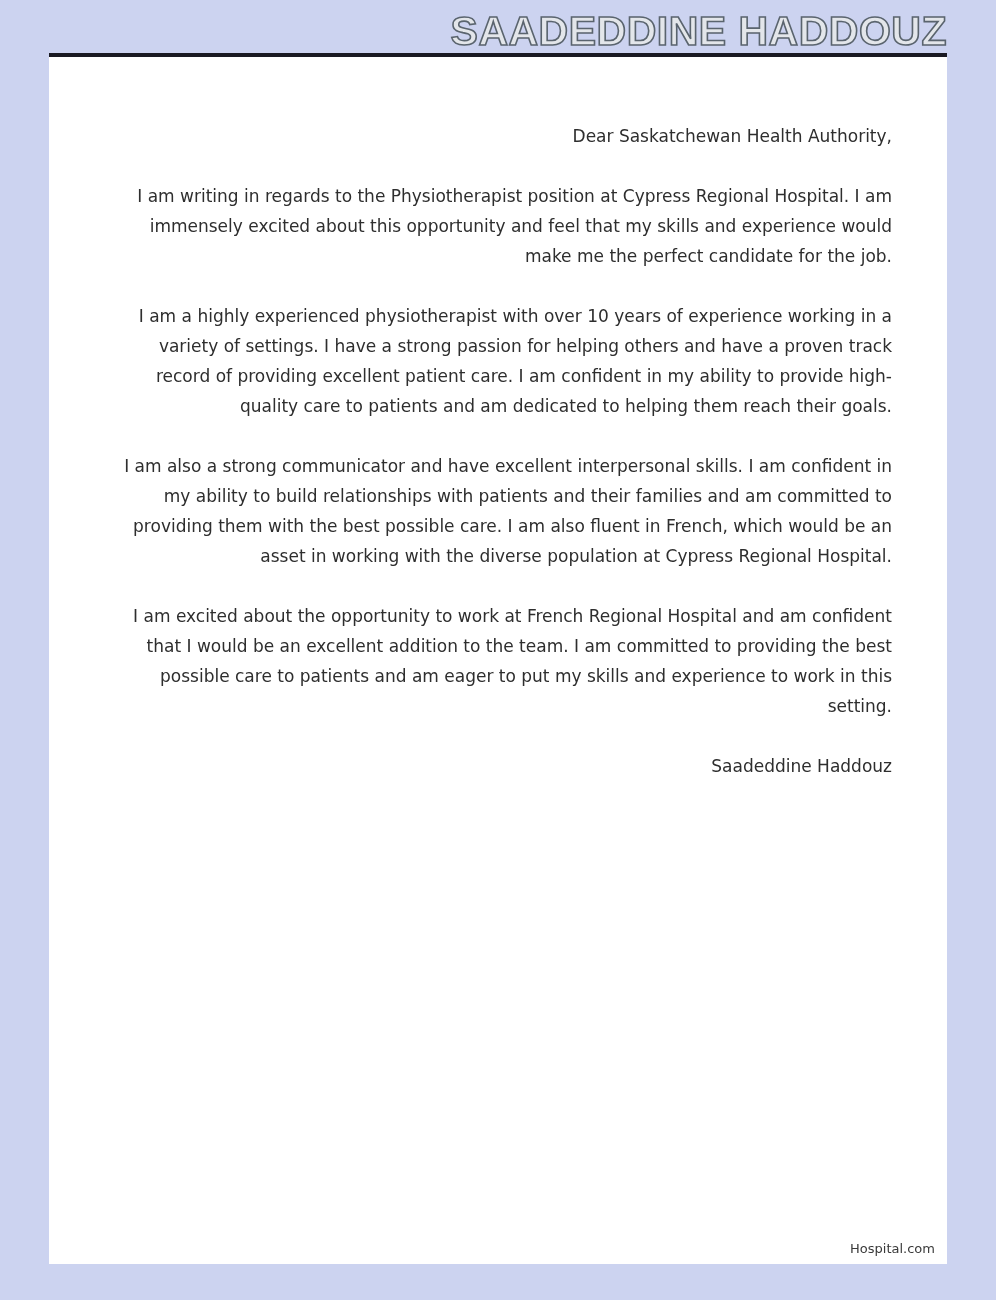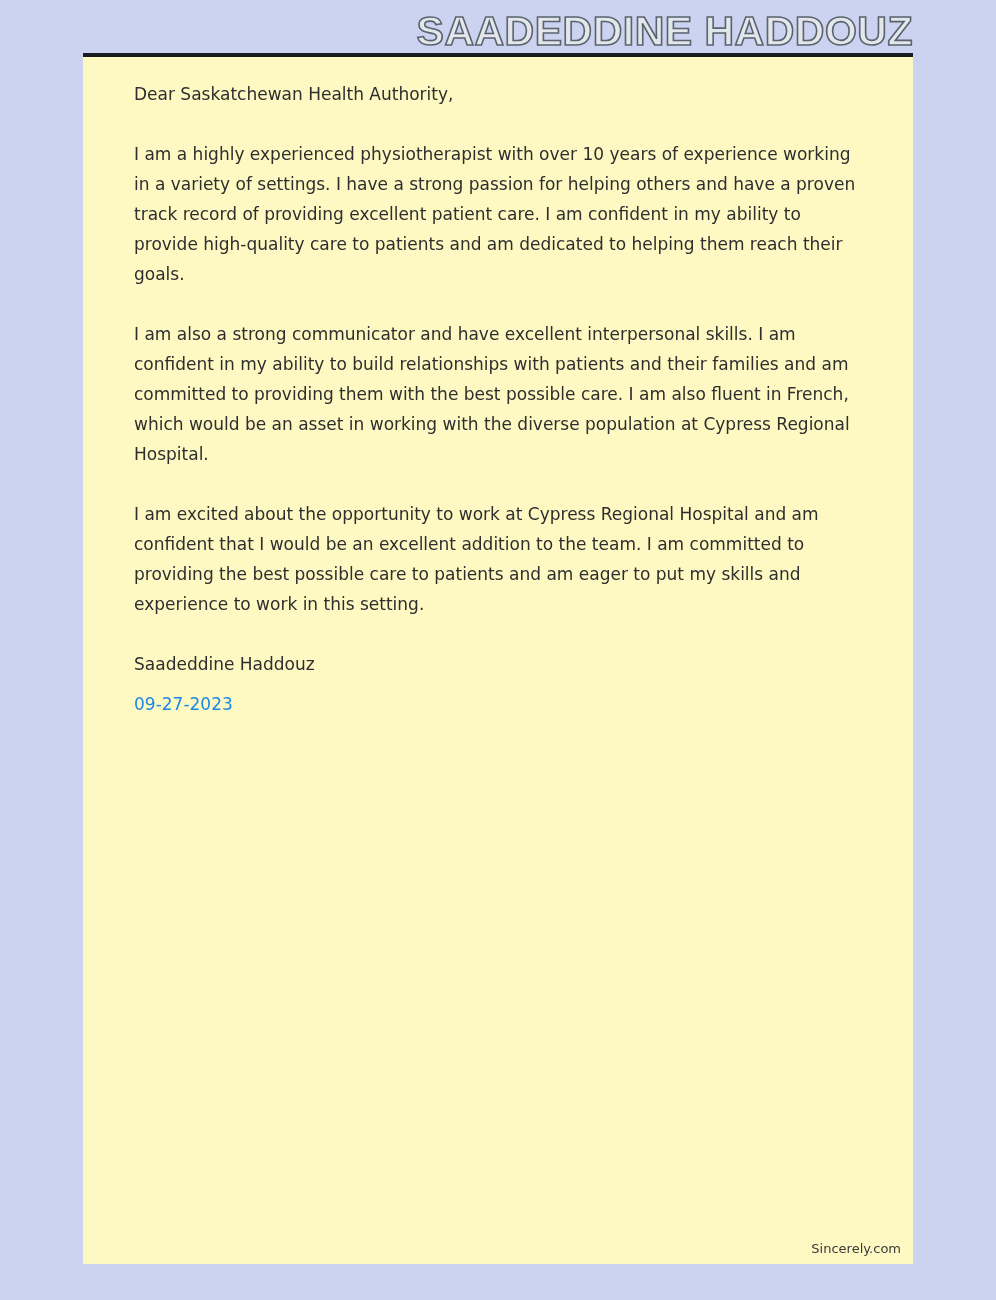--- a/index.html
+++ b/index.html
@@ -7,22 +7,23 @@
     margin: 0;
     padding: 0;
   }
   body {
     width: 996px;
     min-height: 1300px;
     background: var(--background, #ccd3f0);
     font-family: "DejaVu Sans", sans-serif;
   }
   .frame {
-    width: 830px;
+    width: 898px;
     margin: 0 auto;
+    text-align: right;
   }
   .header {
     height: 53px;
     display: flex;
     align-items: flex-end;
     justify-content: flex-end;
     overflow: hidden;
   }
   .header-name {
     margin: 0;
@@ -31,24 +32,24 @@
     line-height: 1.05;
     font-weight: 700;
     letter-spacing: 0.5px;
     color: #e3e6ea;
     -webkit-text-stroke: 1.6px #5a646e;
     text-transform: uppercase;
     white-space: nowrap;
   }
   .page {
     position: relative;
-    background: #fef9c3;
+    background: #ffffff;
     border-top: 4px solid var(--divider, #191922);
     min-height: 1211px;
-    padding: 22px 55px 60px 51px;
+    padding: 64px 55px 60px 51px;
     margin-bottom: 15px;
   }
   .page p {
     margin: 0 0 30px 0;
     font-size: 17px;
     line-height: 30px;
     color: var(--text, #2e2e2e);
   }
   .page p.date {
     margin-top: -20px; 
@@ -70,30 +71,30 @@
 <div class="frame">
 
   <div class="header">
     <h1 class="header-name">SAADEDDINE HADDOUZ</h1>
   </div>
 
   <div class="page">
 
     <p>Dear Saskatchewan Health Authority,</p>
 
+    <p>I am writing in regards to the Physiotherapist position at Cypress Regional Hospital. I am immensely excited about this opportunity and feel that my skills and experience would make me the perfect candidate for the job.</p>
 
     <p>I am a highly experienced physiotherapist with over 10 years of experience working in a variety of settings. I have a strong passion for helping others and have a proven track record of providing excellent patient care. I am confident in my ability to provide high-quality care to patients and am dedicated to helping them reach their goals.</p>
 
     <p>I am also a strong communicator and have excellent interpersonal skills. I am confident in my ability to build relationships with patients and their families and am committed to providing them with the best possible care. I am also fluent in French, which would be an asset in working with the diverse population at Cypress Regional Hospital.</p>
 
-    <p>I am excited about the opportunity to work at Cypress Regional Hospital and am confident that I would be an excellent addition to the team. I am committed to providing the best possible care to patients and am eager to put my skills and experience to work in this setting.</p>
+    <p>I am excited about the opportunity to work at French Regional Hospital and am confident that I would be an excellent addition to the team. I am committed to providing the best possible care to patients and am eager to put my skills and experience to work in this setting.</p>
 
 
 
     <p>Saadeddine Haddouz</p>
 
-    <p class="date">09-27-2023</p>
 
-    <div class="watermark">Sincerely.com</div>
+    <div class="watermark">Hospital.com</div>
 
   </div>
 
 </div>
 
 </body></html>

